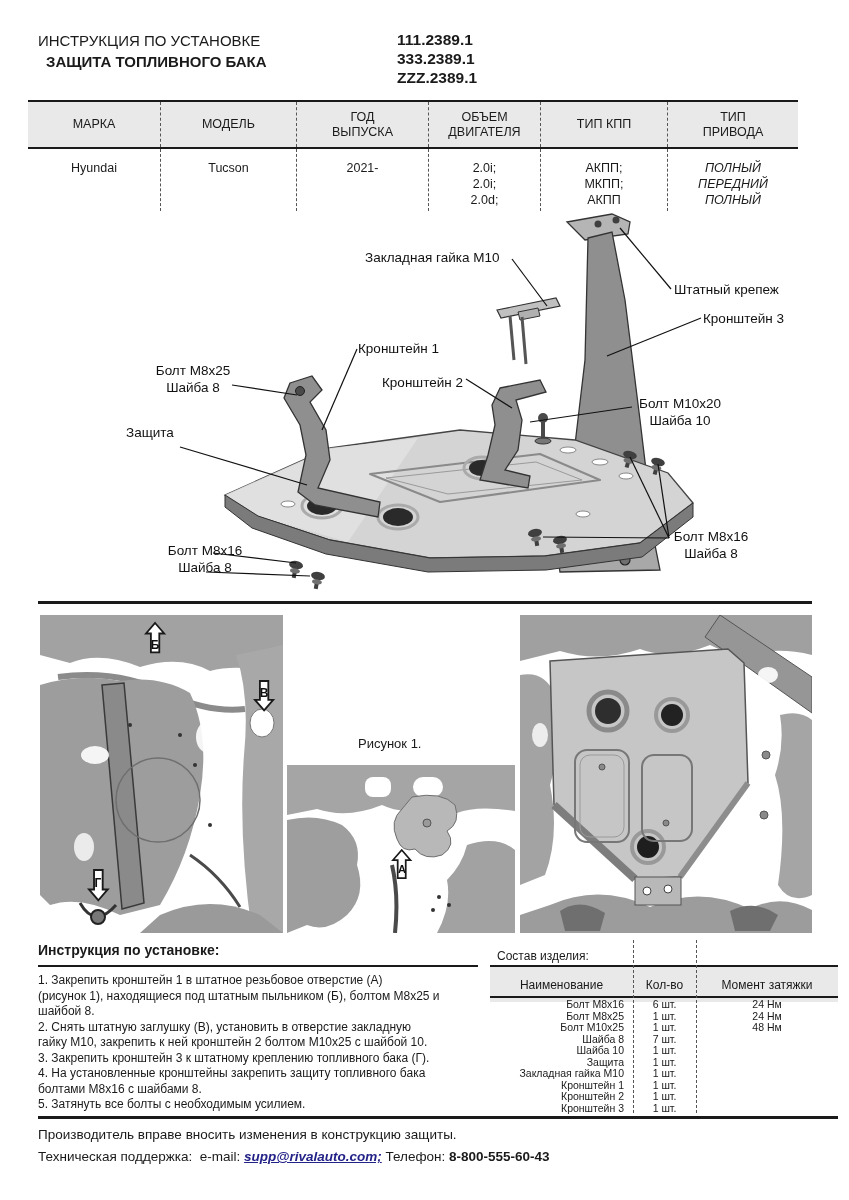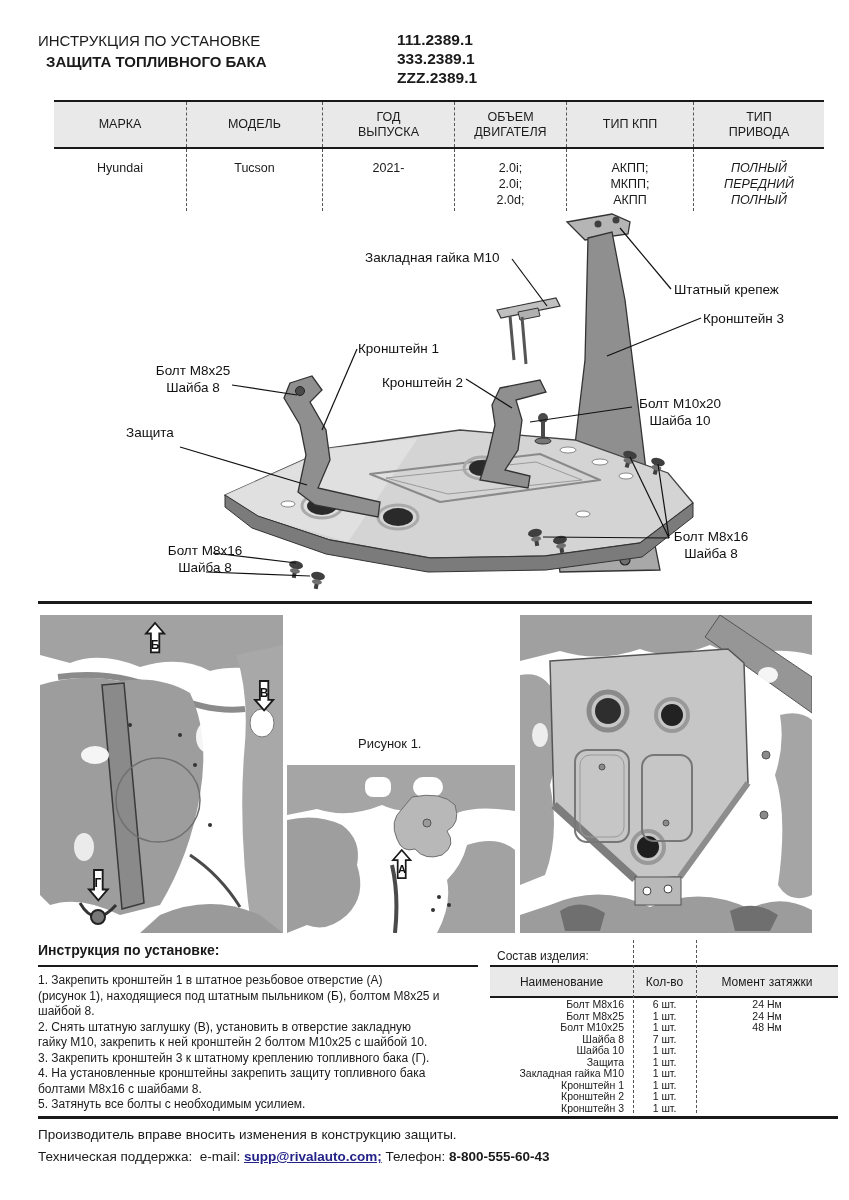--- a/index.html
+++ b/index.html
@@ -6,21 +6,21 @@
   .page{position:relative;width:849px;height:1200px;background:#fff;overflow:hidden;
         font-family:"Liberation Sans","DejaVu Sans",sans-serif;color:#1a1a1a;}
   .abs{position:absolute;}
   .pre{white-space:pre-line;}
   .rule{position:absolute;background:#1a1a1a;}
   
   .doc-type{left:38px;top:32px;font-size:15px;}
   .product{left:38px;top:53px;font-size:15px;font-weight:bold;margin-left:8px;}
   .pn{left:397px;font-size:15.5px;font-weight:bold;}
   
-  .spec{left:54px;top:100px;width:770px;border-top:2.5px solid #1a1a1a;}
+  .spec{left:28px;top:100px;width:770px;border-top:2.5px solid #1a1a1a;}
   .srow{display:grid;grid-template-columns:133px 136px 132px 112px 127px 130px;}
   .spec-h{background:#e9e9e9;border-bottom:2px solid #1a1a1a;}
   .spec-h>div{height:45px;display:flex;align-items:center;justify-content:center;
       text-align:center;font-size:12.5px;line-height:15px;border-right:1px dashed #555;}
   .spec-h>div:last-child{border-right:none;}
   .spec-d>div{height:62px;display:flex;align-items:flex-start;justify-content:center;
       text-align:center;font-size:12.5px;line-height:16px;padding-top:11px;
       border-right:1px dashed #555;box-sizing:border-box;}
   .spec-d>div:last-child{border-right:none;font-style:italic;}
   
@@ -29,21 +29,21 @@
   .ctr{text-align:center;}
   
   .figcap{left:358px;top:736px;font-size:13px;}
   
   .ins-title{left:38px;top:942px;font-size:14px;font-weight:bold;}
   .ins-steps{left:38px;top:973px;width:448px;font-size:12px;line-height:15.5px;}
   
   .parts{left:490px;top:940px;width:348px;height:176px;}
   .parts-title{position:absolute;left:7px;top:9px;font-size:12px;font-weight:normal;}
   .p-hr1{position:absolute;left:0;top:25px;width:348px;height:2px;background:#1a1a1a;}
-  .p-head{position:absolute;left:0;top:27px;width:348px;height:29px;background:#e9e9e9;
+  .p-head{position:absolute;left:0;top:27px;width:348px;height:35px;background:#e9e9e9;
       display:grid;grid-template-columns:143px 63px 142px;}
   .p-head>div{display:flex;align-items:center;justify-content:center;font-size:12px;}
   .p-hr2{position:absolute;left:0;top:56px;width:348px;height:1.5px;background:#1a1a1a;}
   .p-rows{position:absolute;left:0;top:59px;width:348px;}
   .prow{display:grid;grid-template-columns:143px 63px 142px;height:11.5px;
       font-size:10.5px;line-height:11.5px;}
   .prow .nm{text-align:right;padding-right:9px;}
   .prow .qt{text-align:center;}
   .prow .tq{text-align:center;}
   .p-dash{position:absolute;top:0;height:173px;border-left:1px dashed #555;z-index:2;}
@@ -367,15 +367,15 @@
           <div class="tq"></div>
         </div>
     </div>
     <div class="p-dash" style="left:143px;"></div>
     <div class="p-dash" style="left:206px;"></div>
   </div>
 
   <div class="rule" style="left:38px;top:1116px;width:800px;height:2.5px;"></div>
 
   <div class="abs foot1">Производитель вправе вносить изменения в конструкцию защиты.</div>
-  <div class="abs foot2"><span>Техническая поддержка:  e-mail: </span><a href="#" id="email-link" style="font-weight: bold; text-decoration: underline; color: rgb(35, 34, 136);">supp@rivalauto.com;</a><span> Телефон: </span><b>8-800-555-60-43</b></div>
+  <div class="abs foot2"><span>Техническая поддержка:  e-mail: </span><a href="#" id="email-link" style="font-weight: bold; text-decoration: underline; color: rgb(35, 34, 136); font-style: italic;">supp@rivalauto.com;</a><span> Телефон: </span><b>8-800-555-60-43</b></div>
 
 </div>
 
 </body></html>

